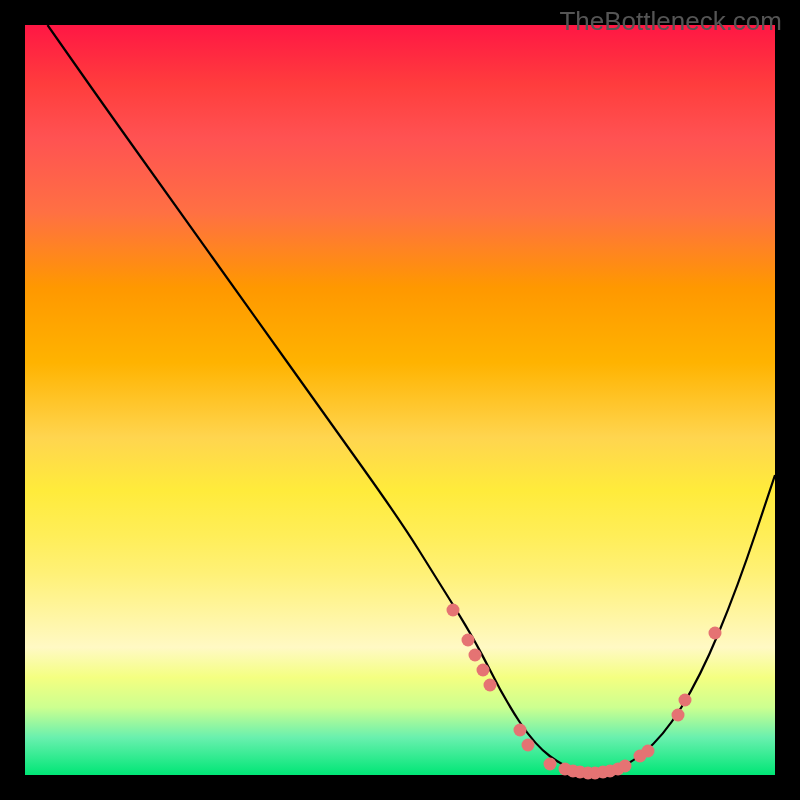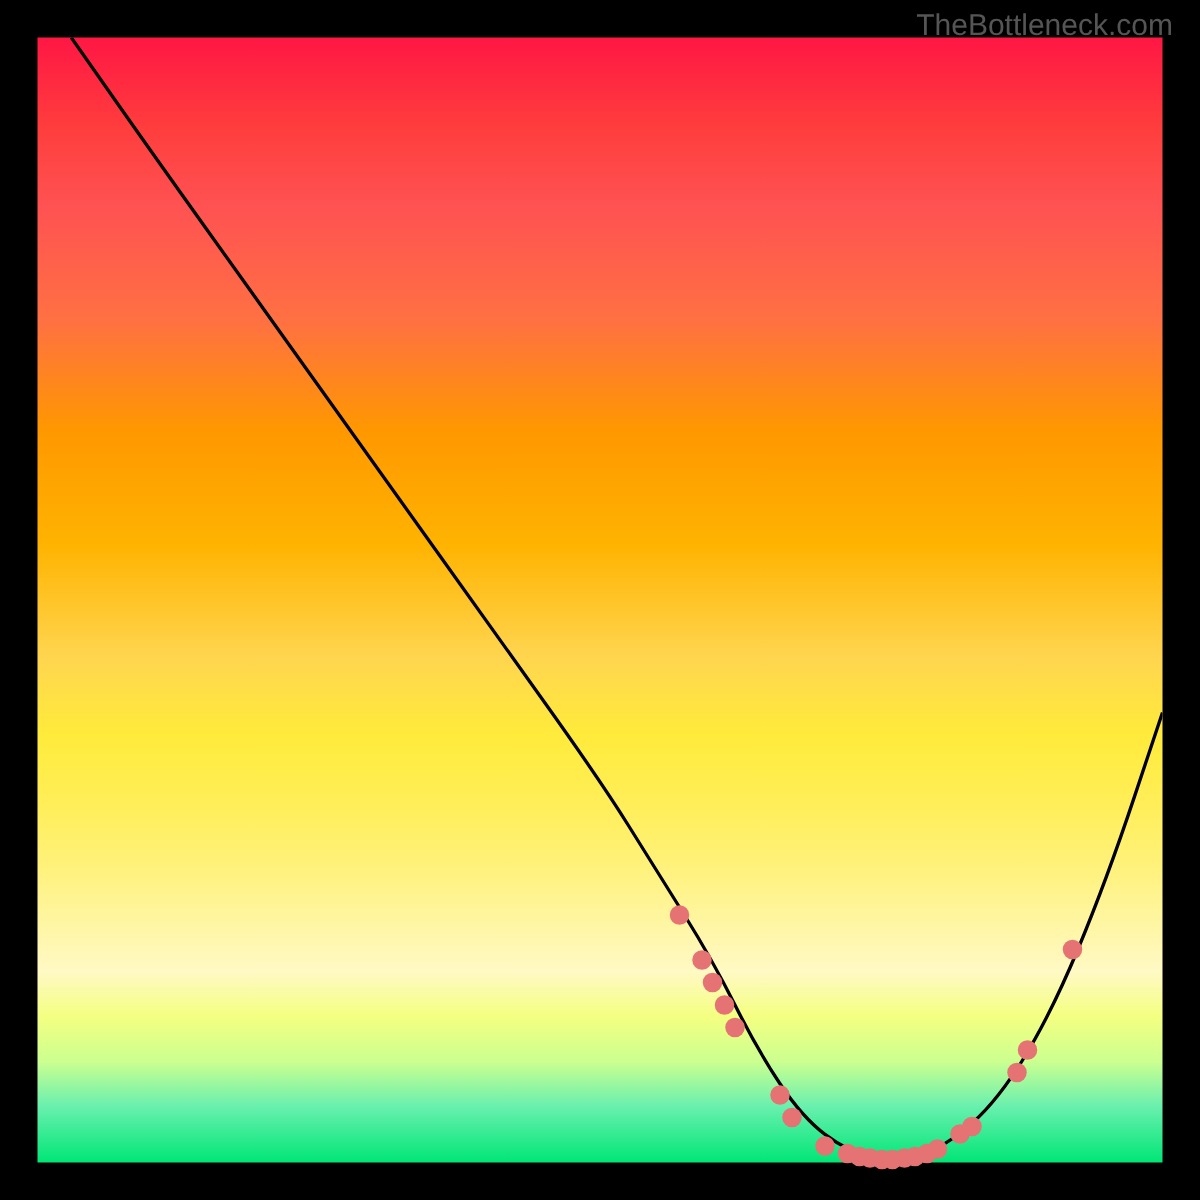--- a/index.html
+++ b/index.html
@@ -8,21 +8,21 @@
     height: 800px;
     background: #000;
     position: relative;
     font-family: Arial, sans-serif;
   }
   .watermark {
     position: absolute;
     top: 6px;
     right: 18px;
     color: #555;
-    font-size: 20px;
+    font-size: 26px;
     font-weight: 500;
     z-index: 10;
   }
   .plot-area {
     position: absolute;
     left: 25px;
     top: 25px;
     width: 750px;
     height: 750px;
     background: linear-gradient(to bottom,

